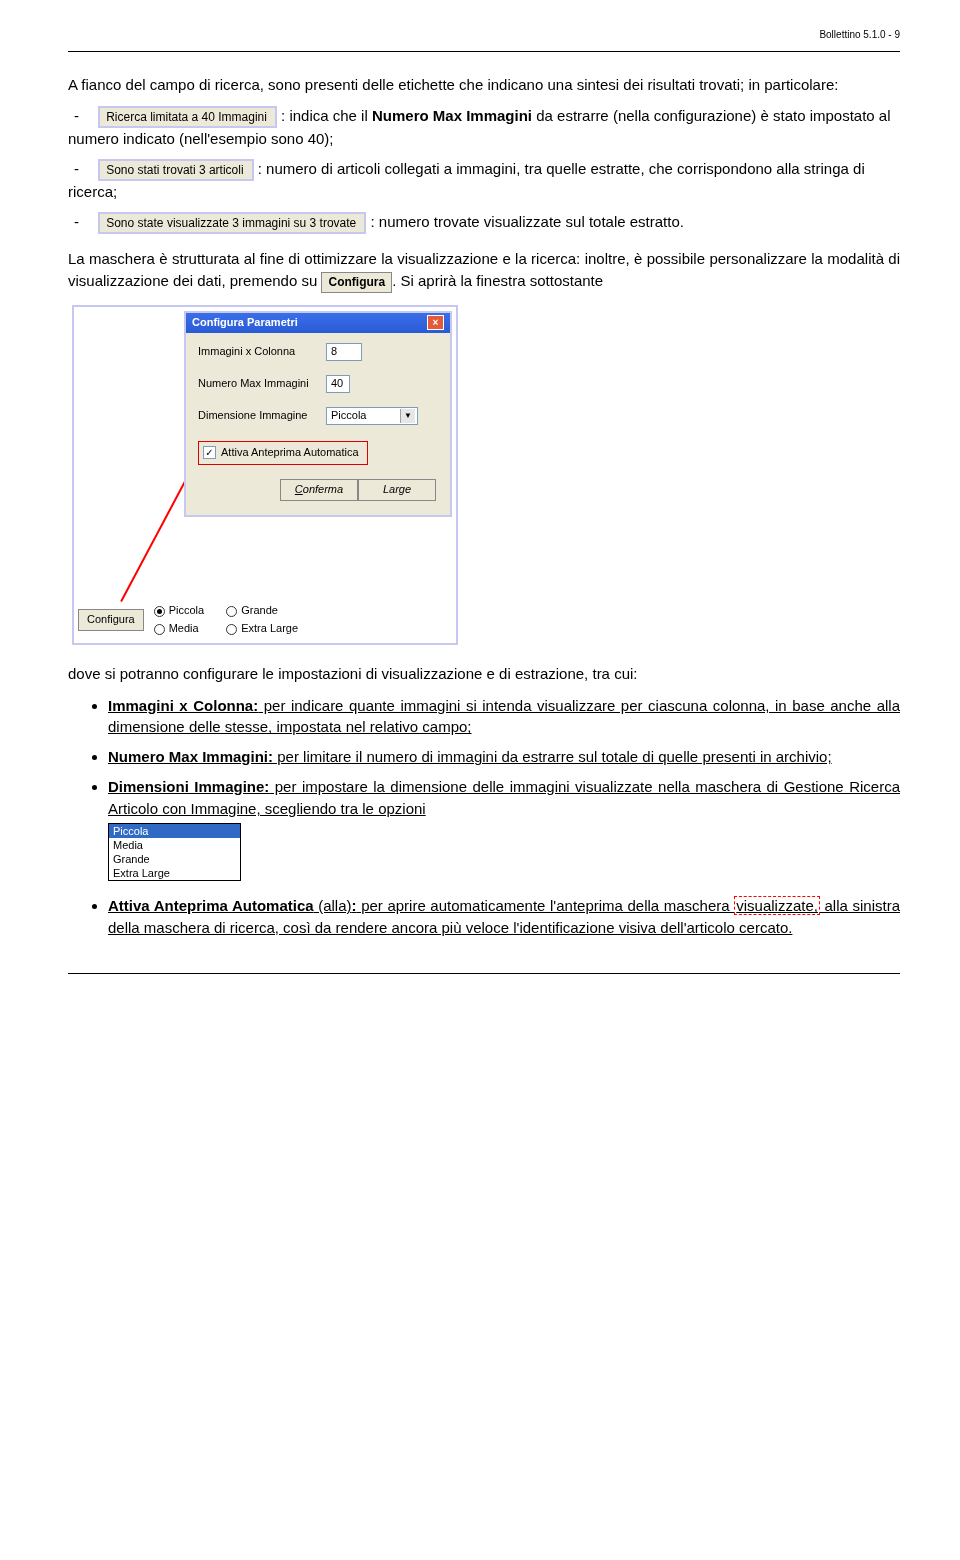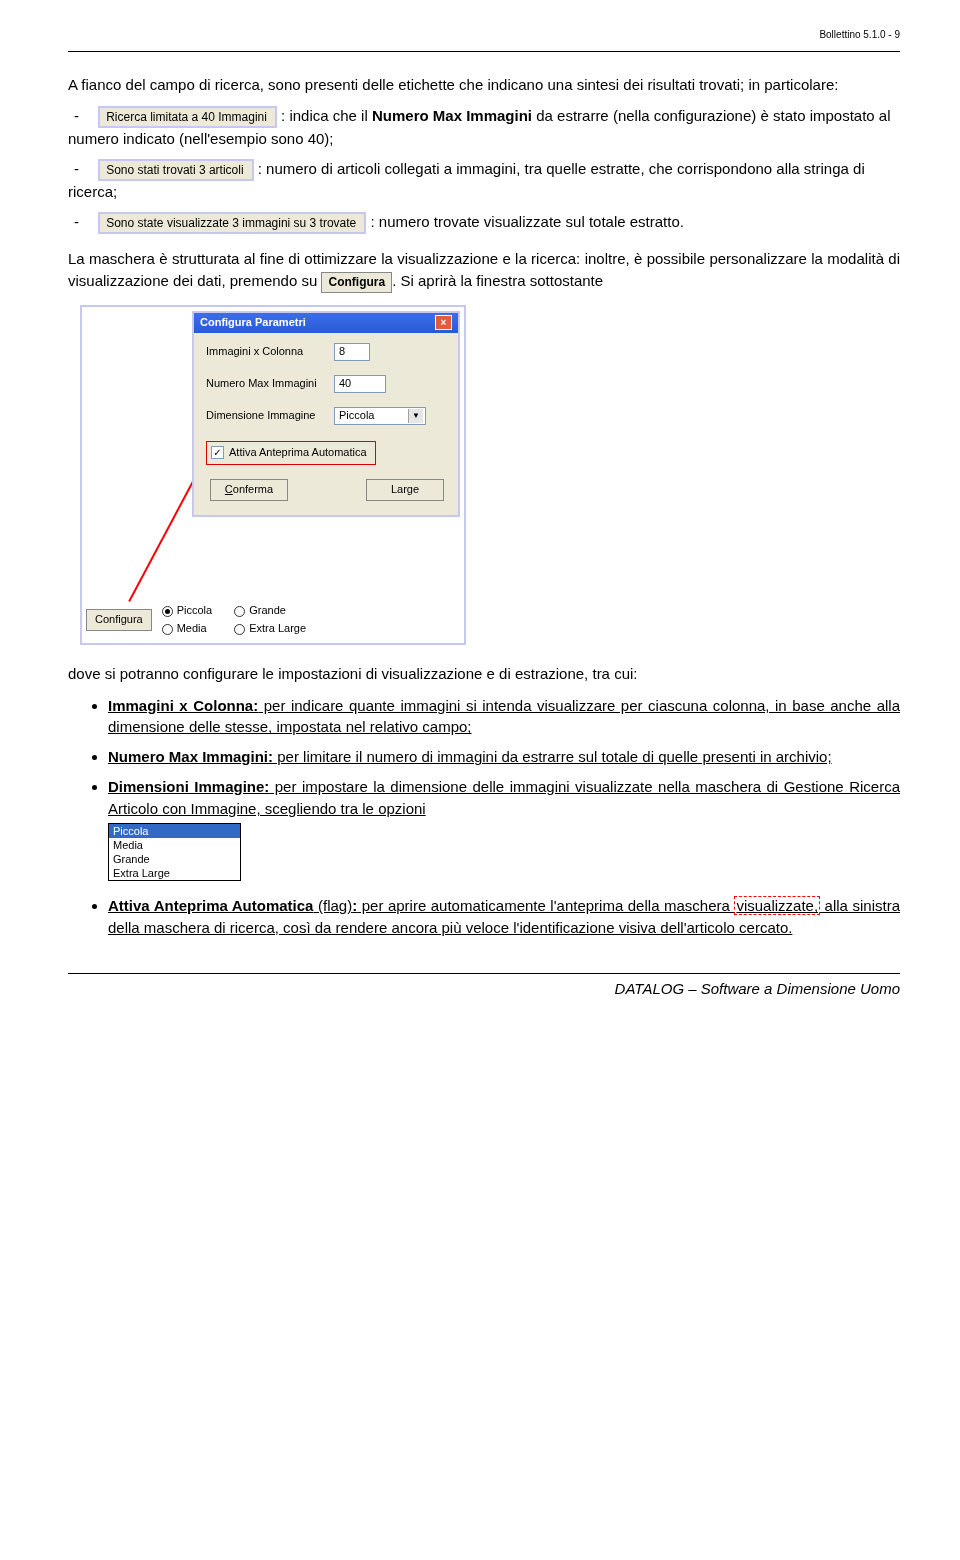--- a/index.html
+++ b/index.html
@@ -42,21 +42,21 @@
     font-family: Tahoma, sans-serif;
     font-size: 12px;
     padding: 1px 6px;
     font-weight: bold;
   }
   
   .dialog-wrap {
     position: relative;
     width: 386px;
     height: 340px;
-    margin: 12px 0 18px 12px;
+    margin: 12px 0 18px 4px;
     border: 2px solid #c6c8f2;
     background: #fff;
   }
   .dialog {
     position: absolute;
     left: 110px; top: 4px;
     width: 268px;
     border: 2px solid #c6c8f2;
     background: #ece9d8;
     font-family: Tahoma, sans-serif;
@@ -120,21 +120,21 @@
     margin: 2px 0 14px 0;
   }
   .chk {
     width: 13px; height: 13px;
     border: 1px solid #7f9db9;
     background: #fff;
     font-size: 10px;
     line-height: 11px;
     text-align: center;
   }
-  .dlg-btnrow { display: flex; justify-content: space-between; padding: 0 4px 6px 4px; }
+  .dlg-btnrow { display: flex; justify-content: flex-end; padding: 0 4px 6px 4px; font-style: italic; }
   .dlg-btn {
     border: 1px solid #888;
     background: #ece9d8;
     width: 78px;
     text-align: center;
     padding: 2px 0;
     font-size: 11px;
   }
   .bottom-bar {
     position: absolute;
@@ -238,21 +238,21 @@
       <span>Configura Parametri</span>
       <span class="close-x">×</span>
     </div>
     <div class="dlg-body">
       <div class="row">
         <label>Immagini x Colonna</label>
         <span class="txt" style="width:36px">8</span>
       </div>
       <div class="row">
         <label>Numero Max Immagini</label>
-        <span class="txt" style="width:52px">40</span>
+        <span class="txt" style="width:24px">40</span>
       </div>
       <div class="row">
         <label>Dimensione Immagine</label>
         <span class="dd">
           <span>Piccola</span>
           <span class="arrow">▼</span>
         </span>
       </div>
       <div class="chk-wrap">
         <span class="chk">✓</span>
@@ -300,20 +300,19 @@
   <li>
     <b class="bold">Dimensioni Immagine:</b><span> per impostare la dimensione delle immagini visualizzate nella maschera di Gestione Ricerca Articolo con Immagine, scegliendo tra le opzioni</span><br>
     <span class="opt-list">
       <div class="sel">Piccola</div>
       <div>Media</div>
       <div>Grande</div>
       <div>Extra Large</div>
     </span>
   </li>
   <li>
-    <b class="bold">Attiva Anteprima Automatica</b><span> (flag)</span><b class="bold">:</b><span> per aprire automaticamente l'anteprima della maschera </span><span class="sel-red">visualizzate,</span><span> alla sinistra della maschera di ricerca, così da rendere ancora più veloce l'identificazione visiva dell'articolo cercato.</span>
+    <b class="bold">Attiva Anteprima Automatica</b><span> (alla)</span><b class="bold">:</b><span> per aprire automaticamente l'anteprima della maschera </span><span class="sel-red">visualizzate,</span><span> alla sinistra della maschera di ricerca, così da rendere ancora più veloce l'identificazione visiva dell'articolo cercato.</span>
   </li>
 </ul>
 
 <div class="footer">
   <div class="rule2"></div>
-  <div class="footer-txt">DATALOG – Software a Dimensione Uomo</div>
 </div>
 
 </body></html>

